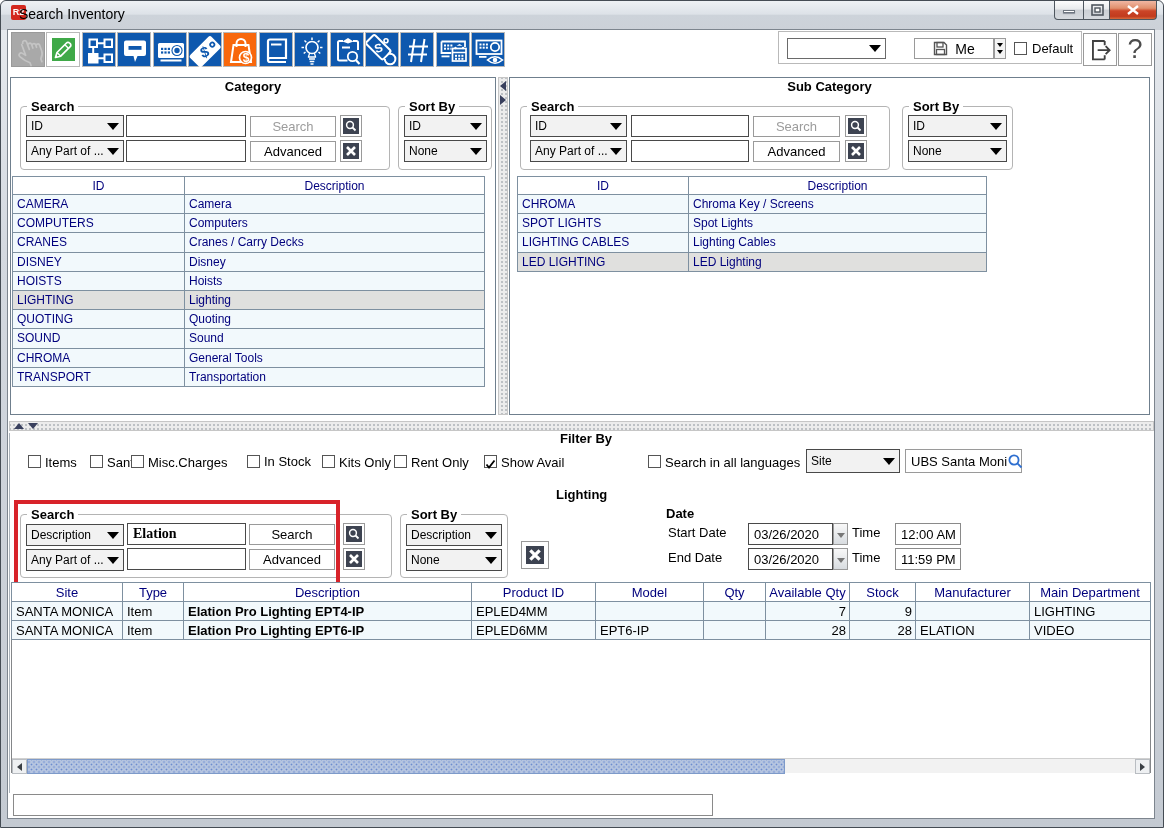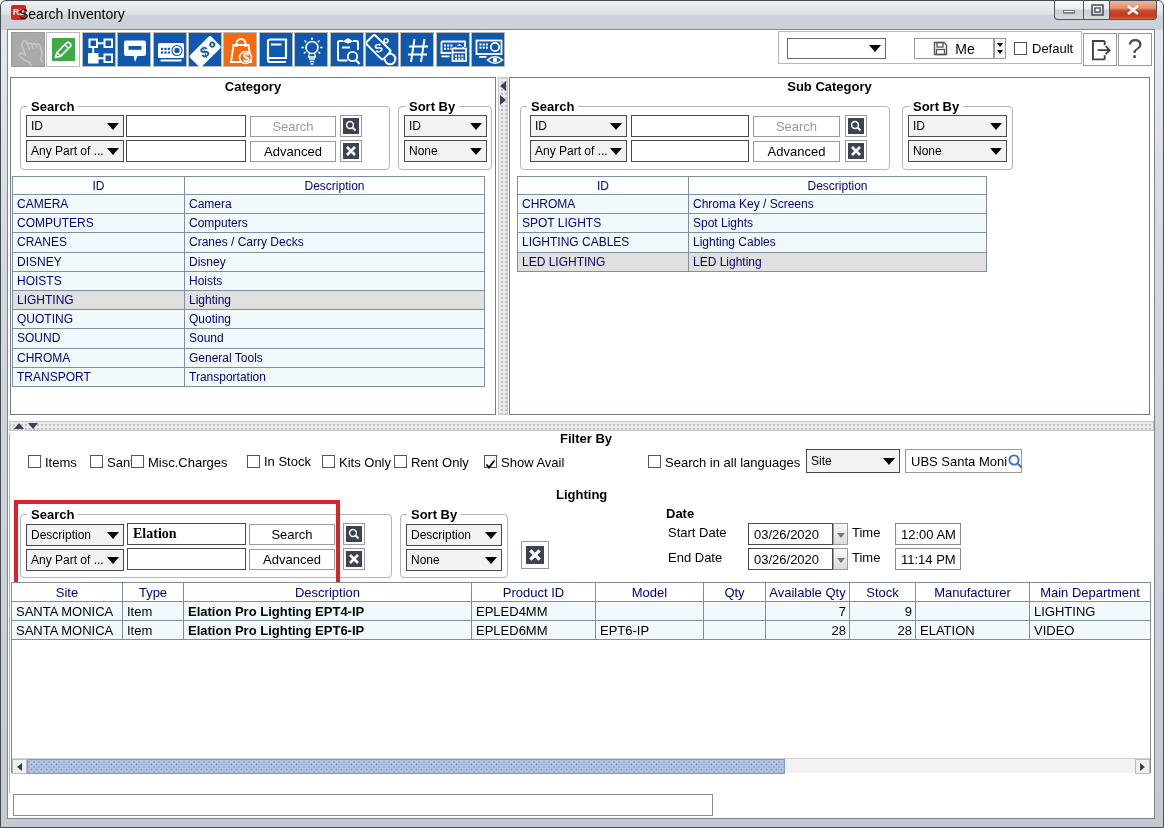--- a/index.html
+++ b/index.html
@@ -466,21 +466,21 @@
         <div class="abs" style="left:2.5px;top:9px;width:0;height:0;border-left:4.5px solid transparent;border-right:4.5px solid transparent;border-top:5px solid #777;"></div>
       </div>
     <div class="lbl abs" style="left:844px;top:495px;">Time</div>
     <div class="ti" style="left:887px;top:493px;width:66px;height:22px;border-color:#8a8a8a;">12:00 AM</div>
     <div class="lbl abs" style="left:660px;top:520px;">End Date</div>
     <div class="ti" style="left:740px;top:518px;width:85px;height:22px;">03/26/2020</div>
     <div class="abs" style="left:825px;top:518px;width:15px;height:22px;background:linear-gradient(180deg,#f8f8f8,#d8dce0);border:1px solid #9a9a9a;">
         <div class="abs" style="left:2.5px;top:9px;width:0;height:0;border-left:4.5px solid transparent;border-right:4.5px solid transparent;border-top:5px solid #777;"></div>
       </div>
     <div class="lbl abs" style="left:844px;top:520px;">Time</div>
-    <div class="ti" style="left:887px;top:518px;width:66px;height:22px;border-color:#8a8a8a;">11:14 PM</div>
+    <div class="ti" style="left:887px;top:518px;width:66px;height:22px;border-color:#8a8a8a;">11:59 PM</div>
 
     <table class="grid abs" style="left:3px;top:552px;width:1139px;font-size:13px;">
       <colgroup>
           <col style="width:111px;">
           <col style="width:61px;">
           <col style="width:288px;">
           <col style="width:124px;">
           <col style="width:108px;">
           <col style="width:62px;">
           <col style="width:84px;">

